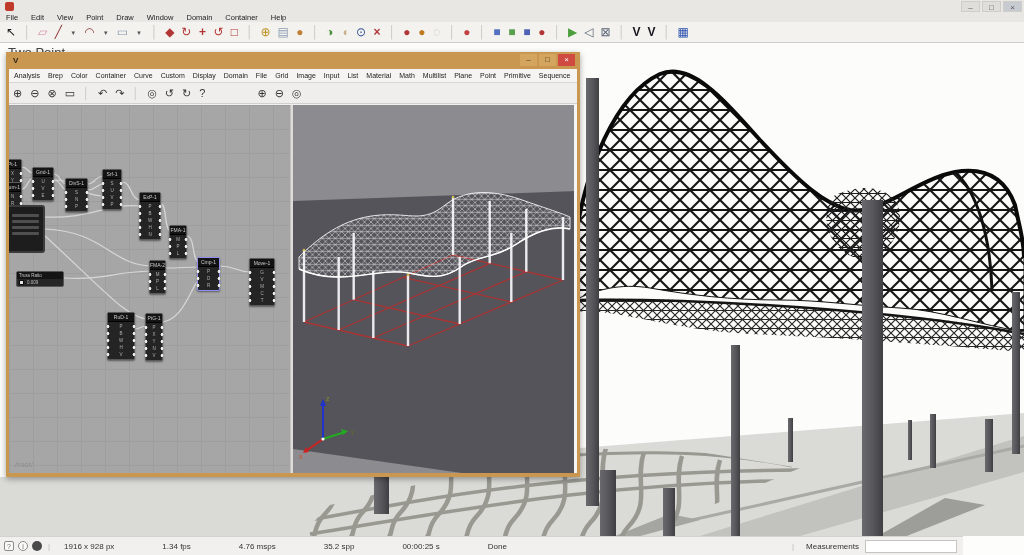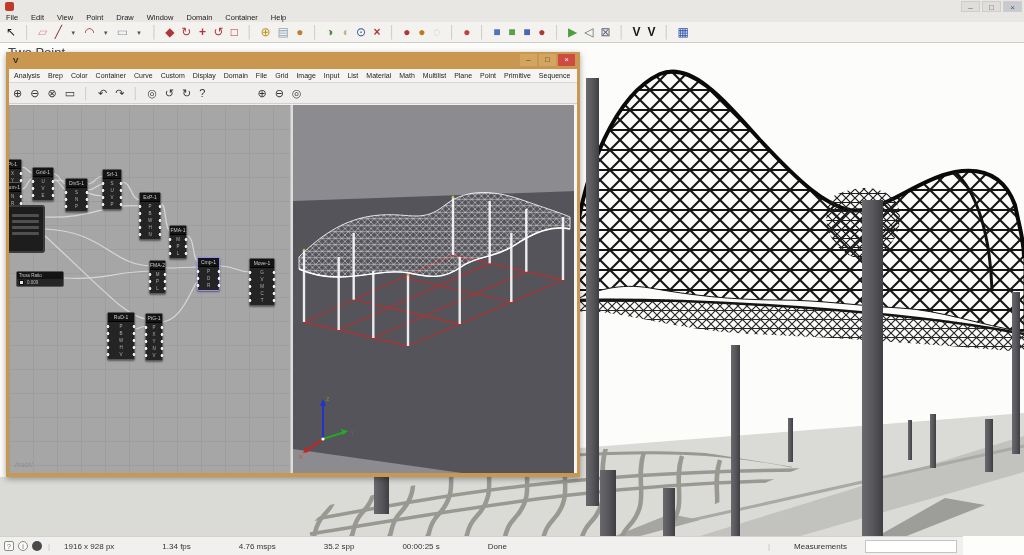--- a/index.html
+++ b/index.html
@@ -79,21 +79,21 @@
 
   
   .statusbar{position:absolute;left:0;top:536px;width:963px;height:19px;background:#f1f0ee;
              border-top:1px solid #d4d2cf;display:flex;align-items:center;font-size:8px;color:#333;}
   .sb-icon{width:10px;height:10px;border:1px solid #8a8a8a;border-radius:2px;font-size:7px;line-height:9px;
            text-align:center;color:#666;margin-left:4px;background:#fafaf8;}
   .sb-icon.round{border-radius:50%;}
   .sb-globe{width:10px;height:10px;border-radius:50%;background:#4a4a4a;margin-left:4px;}
   .sb-sep{color:#bbb;margin:0 6px;}
   .sb-stats{display:flex;gap:48px;margin-left:8px;}
-  .sb-right{position:absolute;right:6px;display:flex;align-items:center;gap:18px;}
+  .sb-right{position:absolute;right:6px;display:flex;align-items:center;gap:6px;}
   .meas-input{width:92px;height:13px;border:1px solid #c6c4c0;background:#fff;font-size:8px;padding:0 2px;
               font-family:"Liberation Sans",sans-serif;}
 </style>
 </head>
 <body>
 
 <div id="app">
 
   <svg id="bg-scene" viewBox="0 44 1024 492">
     <defs>

